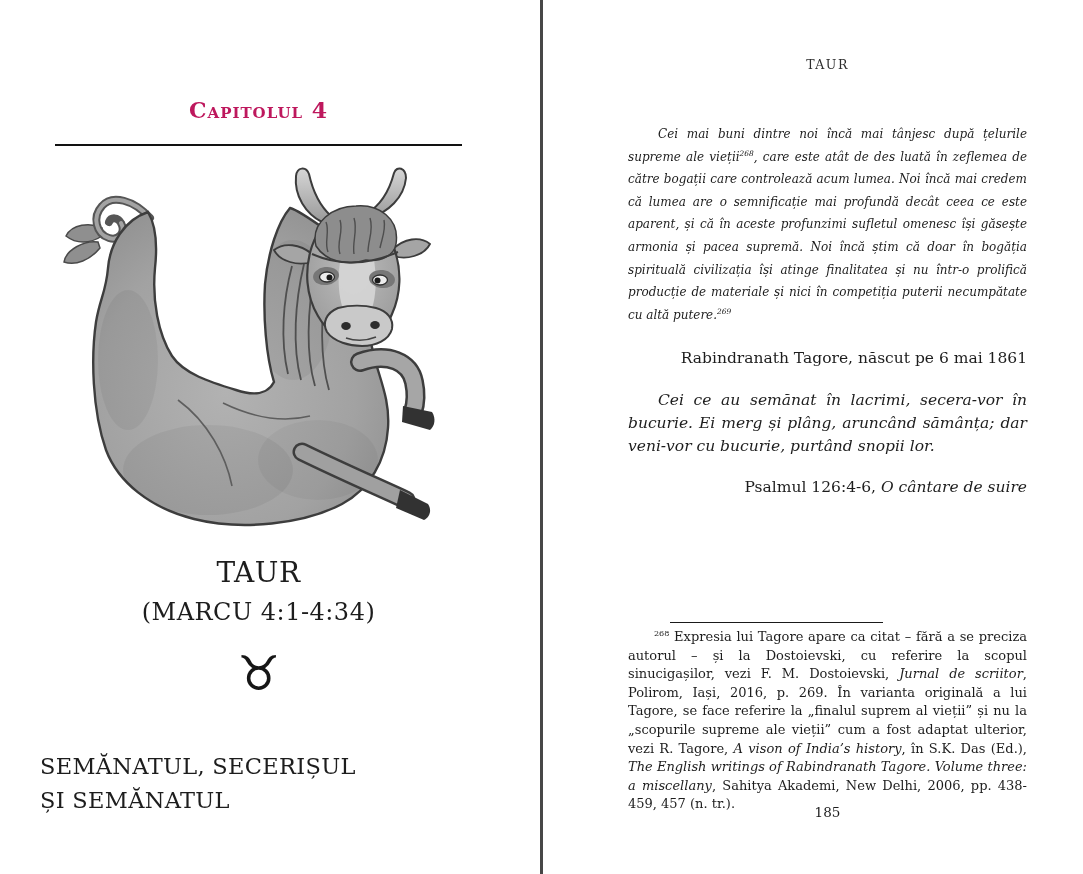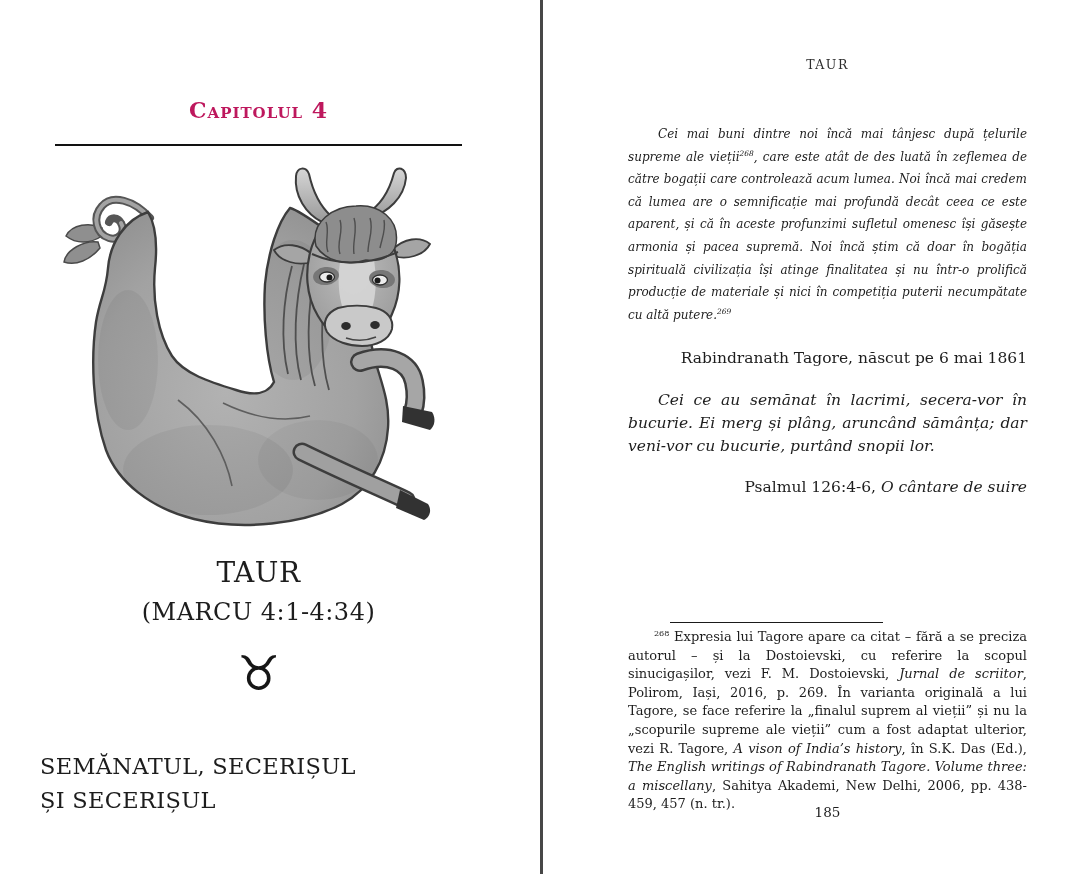--- a/index.html
+++ b/index.html
@@ -157,21 +157,21 @@
         <ellipse cx="317" cy="165" rx="4.8" ry="4" fill="#2c2c2c"></ellipse>
         <path d="M 288,178 Q 303,183 318,177" fill="none" stroke="#444444" stroke-width="1.5"></path>
       </g>
     </svg>
 
     <div class="lp-title">TAUR</div>
     <div class="lp-subtitle">(MARCU 4:1-4:34)</div>
     <div class="lp-symbol">♉</div>
     <div class="lp-theme">
       <div>SEMĂNATUL, SECERIȘUL</div>
-      <div>ȘI SECERIȘUL</div>
+      <div>ȘI SEMĂNATUL</div>
     </div>
   </div>
 
   <div class="gutter"></div>
 
   <div class="page page-right">
 
     <div class="rp-header">TAUR</div>
 
     <p class="rp-quote1"><span>Cei mai buni dintre noi încă mai tânjesc după țelurile supreme ale vieții</span><sup>268</sup><span>, care este atât de des luată în zeflemea de către bogații care controlează acum lumea. Noi încă mai credem că lumea are o semnificație mai profundă decât ceea ce este aparent, și că în aceste profunzimi sufletul omenesc își găsește armonia și pacea supremă. Noi încă știm că doar în bogăția spirituală civilizația își atinge finalitatea și nu într-o prolifică producție de materiale și nici în competiția puterii necumpătate cu altă putere.</span><sup>269</sup></p>

